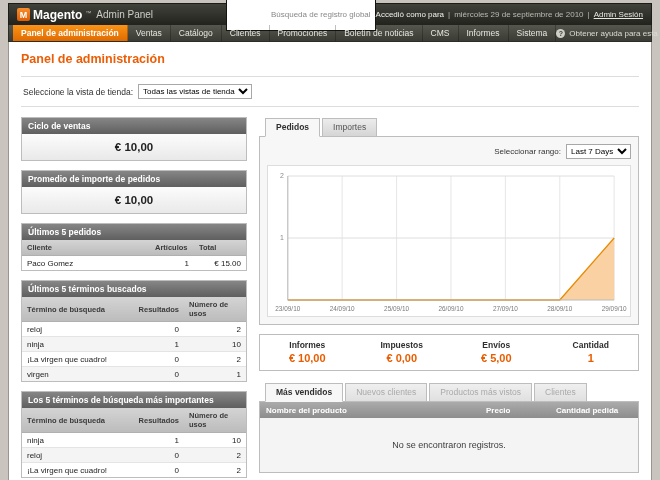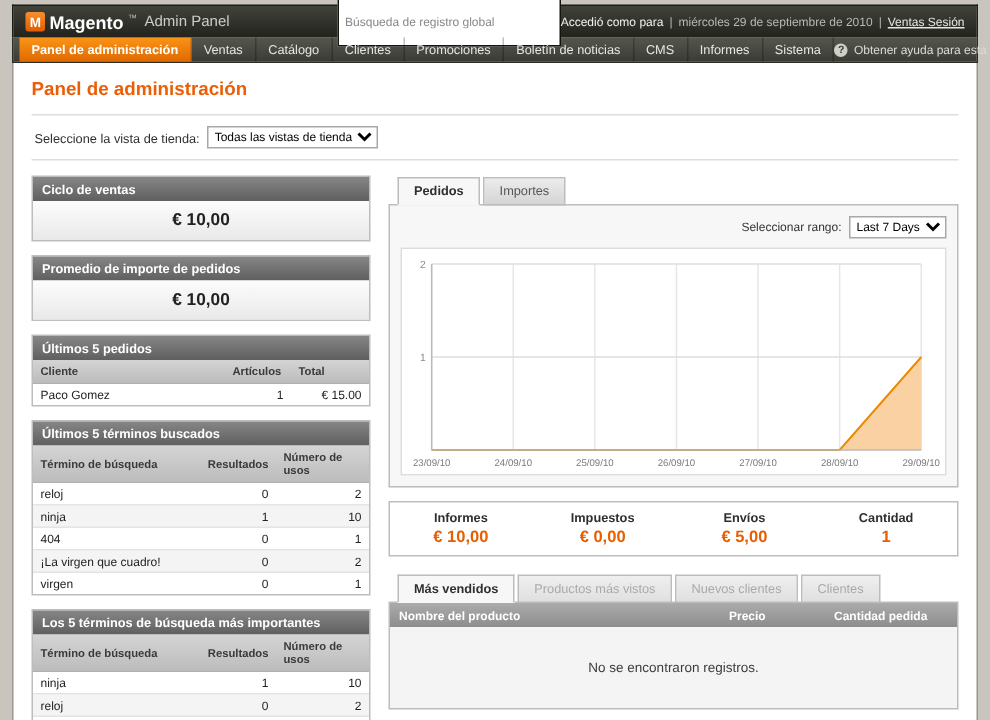--- a/index.html
+++ b/index.html
@@ -6,21 +6,21 @@
   html,body{width:660px;height:480px;overflow:hidden;}
   body{background:#c9c5be;font-family:"Liberation Sans","DejaVu Sans",sans-serif;font-size:9px;color:#2f2f2f;}
   .frame{margin:3px 8px 0;}
   
   .app-header{height:22px;background:linear-gradient(#41423a,#23231e);display:flex;align-items:center;padding:0 8px;color:#fff;border:1px solid #1b1b17;border-bottom:none;}
   .logo{display:flex;align-items:center;gap:3px;width:210px;}
   .logo-badge{width:13px;height:13px;background:linear-gradient(#f78f2e,#e05c00);border-radius:2px;color:#fff;font-weight:bold;font-size:9px;display:flex;align-items:center;justify-content:center;}
   .logo-text{font-size:12px;font-weight:bold;text-align:center;}
   .logo-tm{font-size:6px;color:#bdbdb5;align-self:flex-start;margin-top:2px;}
   .logo-sub{font-size:10px;color:#cdcdc6;margin-left:2px;}
-  .global-search{width:150px;height:32px;font-size:8px;color:#888;border:1px solid #14140f;background:#fff;padding:0 4px;font-family:inherit;}
+  .global-search{width:150px;height:32px;font-size:8px;color:#888;border:1px solid #14140f;background:#fff;padding:0 4px;font-family:inherit;text-align:right;}
   .header-right{margin-left:auto;display:flex;align-items:center;gap:4px;font-size:8px;color:#b9b9b2;white-space:nowrap;}
   .header-right .user{color:#f2f2ec;}
   .header-right a{color:#e8e8e2;text-decoration:underline;cursor:pointer;}
   
   nav{height:17px;background:linear-gradient(#55564d,#3a3b34);display:flex;align-items:stretch;padding:0 4px;border:1px solid #2c2d27;border-top:none;}
   .nav-items{display:flex;list-style:none;}
   .nav-items li{padding:0 8px;display:flex;align-items:center;color:#e7e7e1;font-size:8.5px;cursor:pointer;border-right:1px solid rgba(0,0,0,.25);white-space:nowrap;}
   .nav-items li.active{background:linear-gradient(#fa9417,#e06a00);color:#fff;font-weight:bold;}
   .nav-help{margin-left:auto;display:flex;align-items:center;gap:4px;color:#dcdcd4;font-size:8px;cursor:pointer;white-space:nowrap;}
   .help-icon{width:9px;height:9px;border-radius:50%;background:#cfcfc7;color:#3b3b34;font-size:7px;font-weight:bold;display:flex;align-items:center;justify-content:center;}
@@ -77,21 +77,21 @@
       <span class="logo-text">Magento</span>
       <span class="logo-tm">™</span>
       <span class="logo-sub">Admin Panel</span>
     </div>
     <input class="global-search" type="text" value="Búsqueda de registro global" style="">
     <div class="header-right">
       <span class="user">Accedió como para</span>
       <span>|</span>
       <span>miércoles 29 de septiembre de 2010</span>
       <span>|</span>
-      <a>Ventas Sesión</a>
+      <a>Admin Sesión</a>
     </div>
   </header>
 
   <nav>
     <ul class="nav-items" id="nav-items">
         <li class="active">Panel de administración</li>
         <li>Ventas</li>
         <li>Catálogo</li>
         <li>Clientes</li>
         <li>Promociones</li>
@@ -163,25 +163,20 @@
             <tbody id="tb-last-search">
                 <tr>
                   <td>reloj</td>
                   <td class="num">0</td>
                   <td class="num">2</td>
                 </tr>
                 <tr>
                   <td>ninja</td>
                   <td class="num">1</td>
                   <td class="num">10</td>
-                </tr>
-                <tr>
-                  <td>404</td>
-                  <td class="num">0</td>
-                  <td class="num">1</td>
                 </tr>
                 <tr>
                   <td>¡La virgen que cuadro!</td>
                   <td class="num">0</td>
                   <td class="num">2</td>
                 </tr>
                 <tr>
                   <td>virgen</td>
                   <td class="num">0</td>
                   <td class="num">1</td>
@@ -279,22 +274,22 @@
             </div>
             <div class="stat">
               <div class="lbl">Cantidad</div>
               <div class="val">1</div>
             </div>
           </div>
 
         <div class="bottom-section">
           <div class="tabs" id="bottom-tabs">
               <div class="tab active">Más vendidos</div>
+              <div class="tab disabled">Nuevos clientes</div>
               <div class="tab disabled">Productos más vistos</div>
-              <div class="tab disabled">Nuevos clientes</div>
               <div class="tab disabled">Clientes</div>
             </div>
           <div class="prod-wrap">
             <table class="prod-table">
               <thead>
                   <tr>
                 <th>Nombre del producto</th>
                 <th class="w-price">Precio</th>
                 <th class="w-qty">Cantidad pedida</th>
               </tr>

